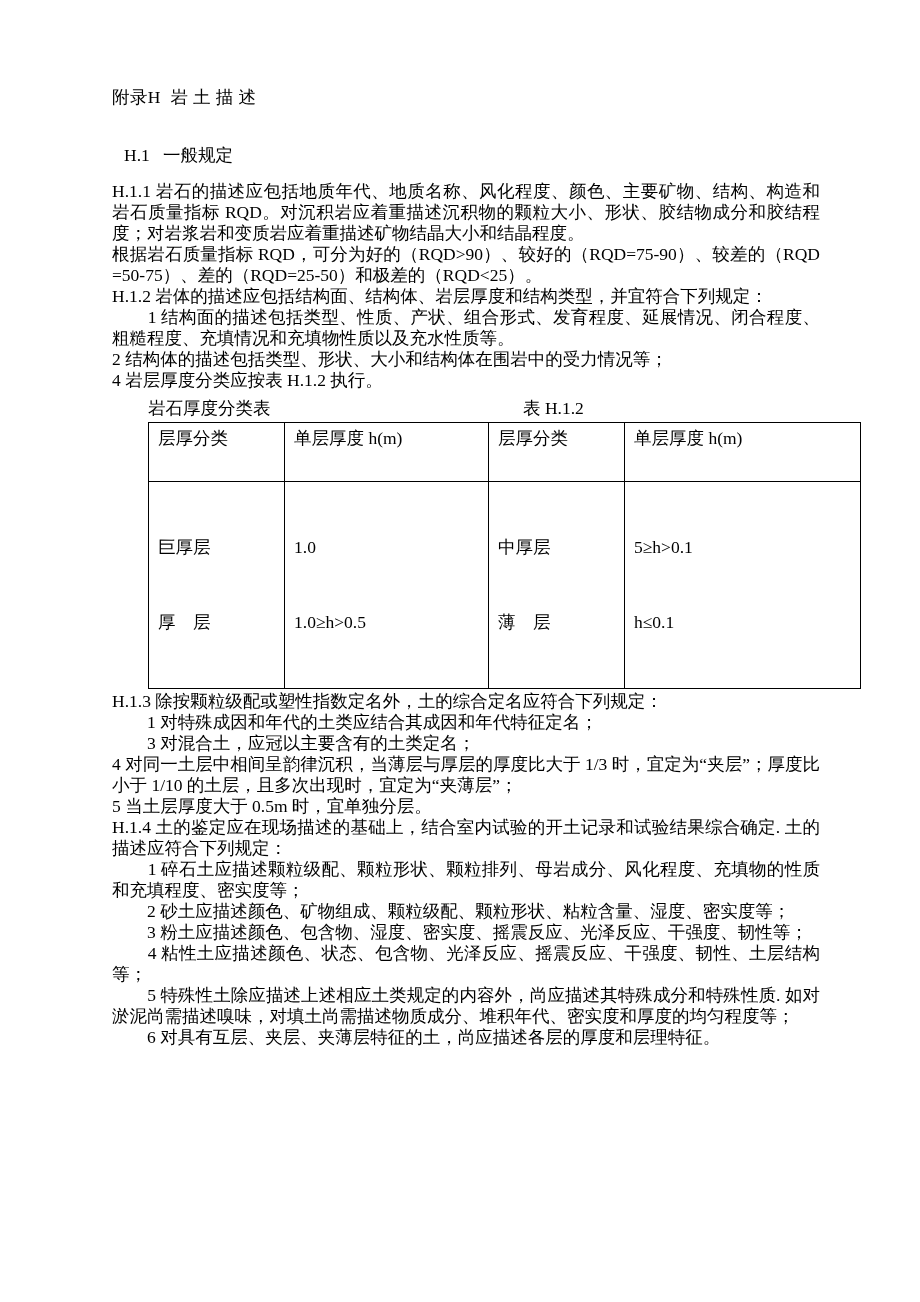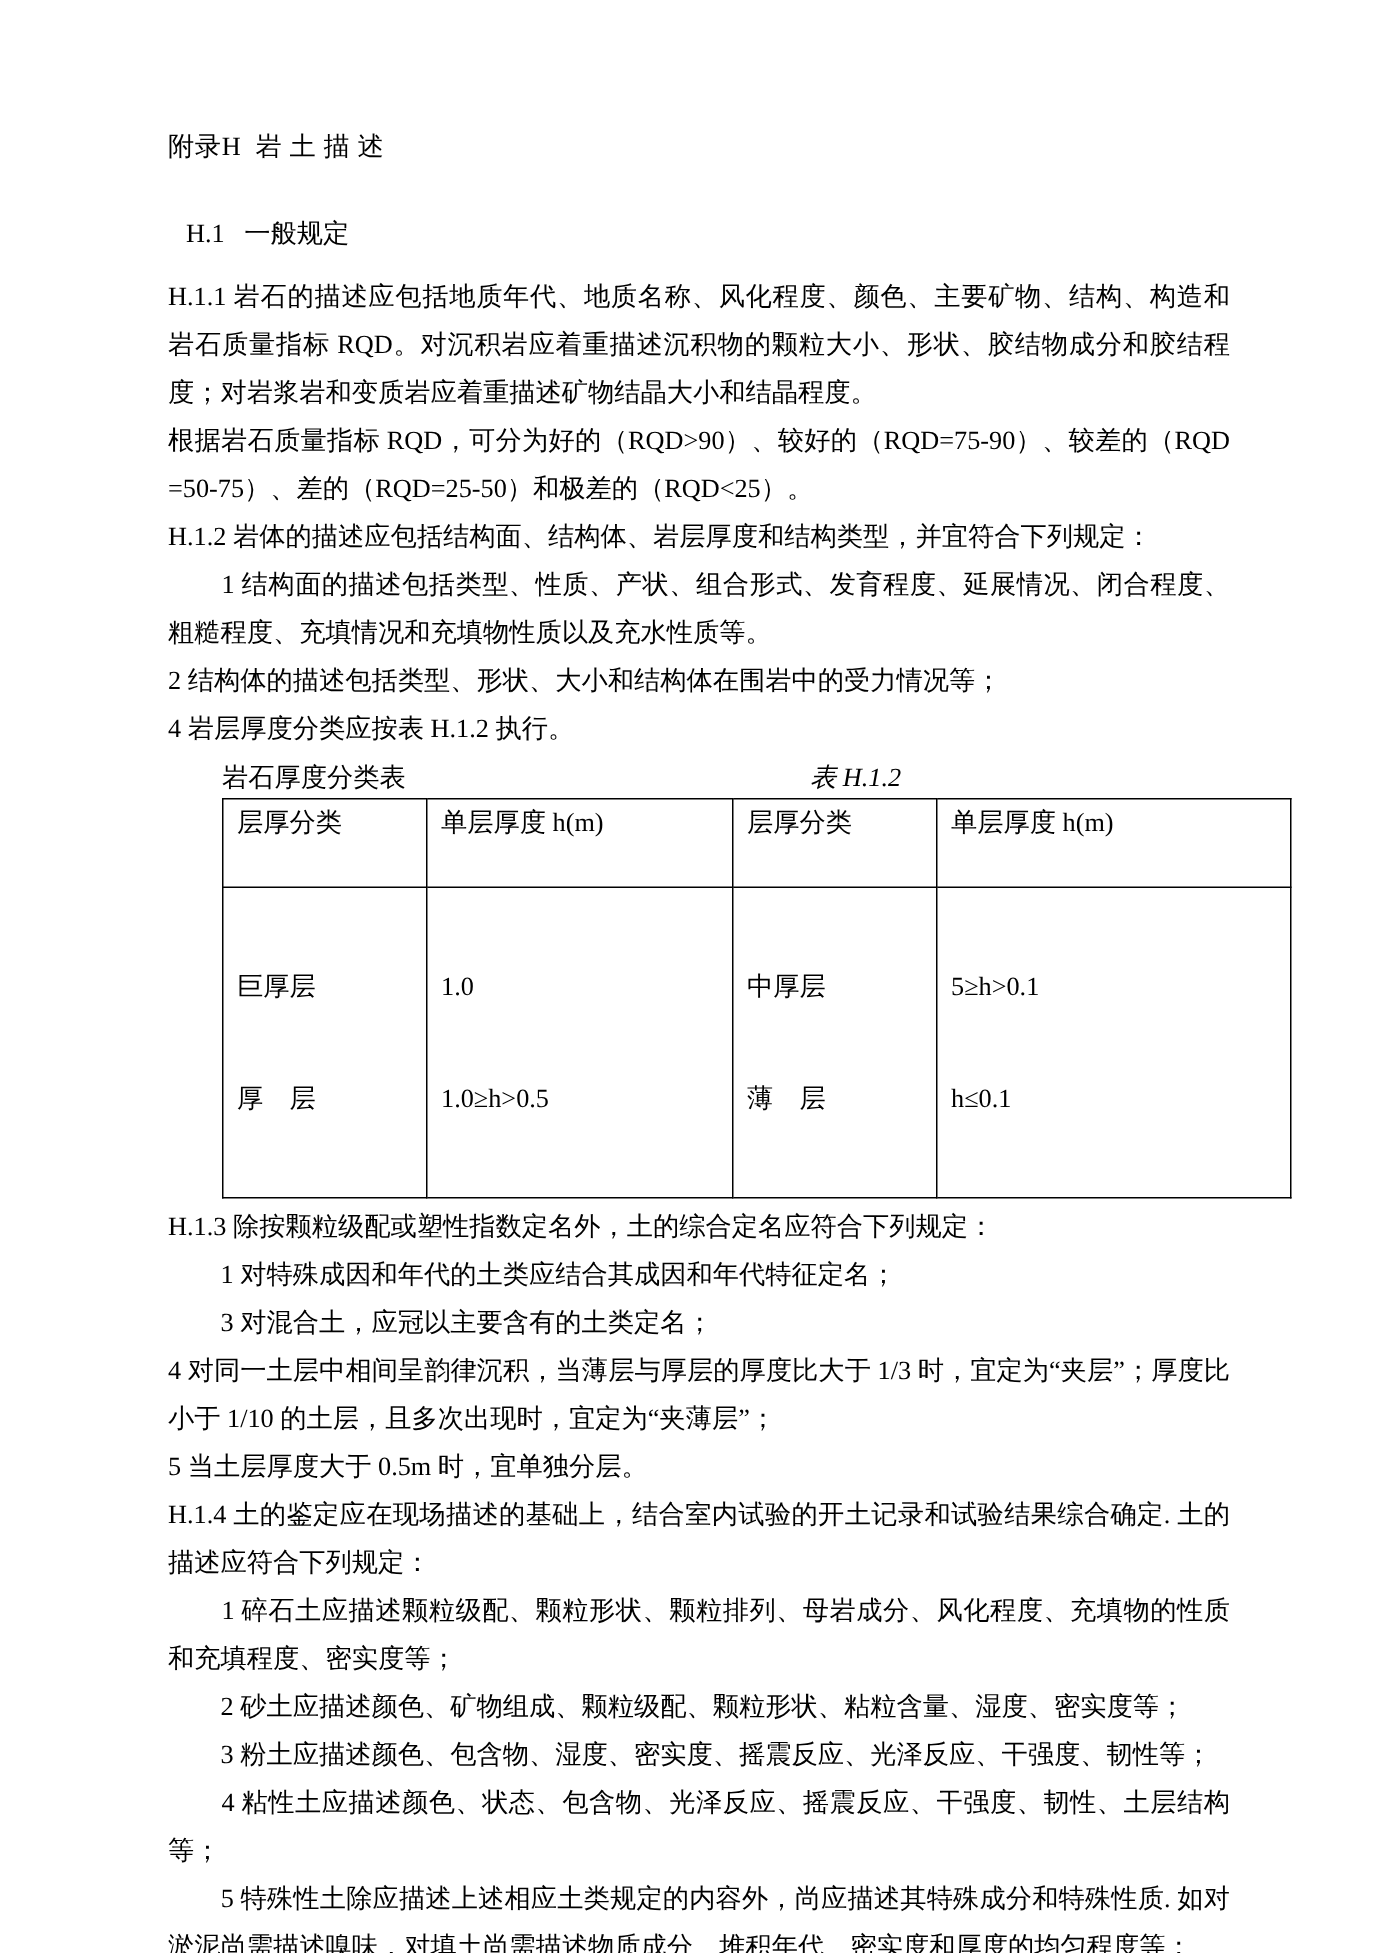--- a/index.html
+++ b/index.html
@@ -31,21 +31,21 @@
     white-space: pre;
   }
   .sec-head {
     font-size: 17.5px;
     line-height: 28px;
     margin: 12px;
     white-space: pre;
   }
   p.body {
     font-size: 17.5px;
-    line-height: 32px;
+    line-height: 21px;
     margin: 0;
     text-align: justify;
     text-justify: inter-ideograph;
     word-break: break-all;
   }
   p.body.hang {
     
     text-indent: 0;
   }
   .gap-md { height: 22px; }
@@ -59,23 +59,22 @@
     height: 27px;
     font-size: 17.5px;
     line-height: 27px;
     padding-left: 36px;
   }
   .tbl-name {
     display: inline-block;
   }
   .tbl-num {
     position: absolute;
-    left: 428px;
+    left: 411px;
     top: 0;
-    font-style: italic;
   }
   table.rock {
     border-collapse: collapse;
     width: 640px;
     margin-left: 36px;
     table-layout: fixed;
   }
   table.rock td {
     border: 1.3px solid #000000;
     font-size: 17.5px;

